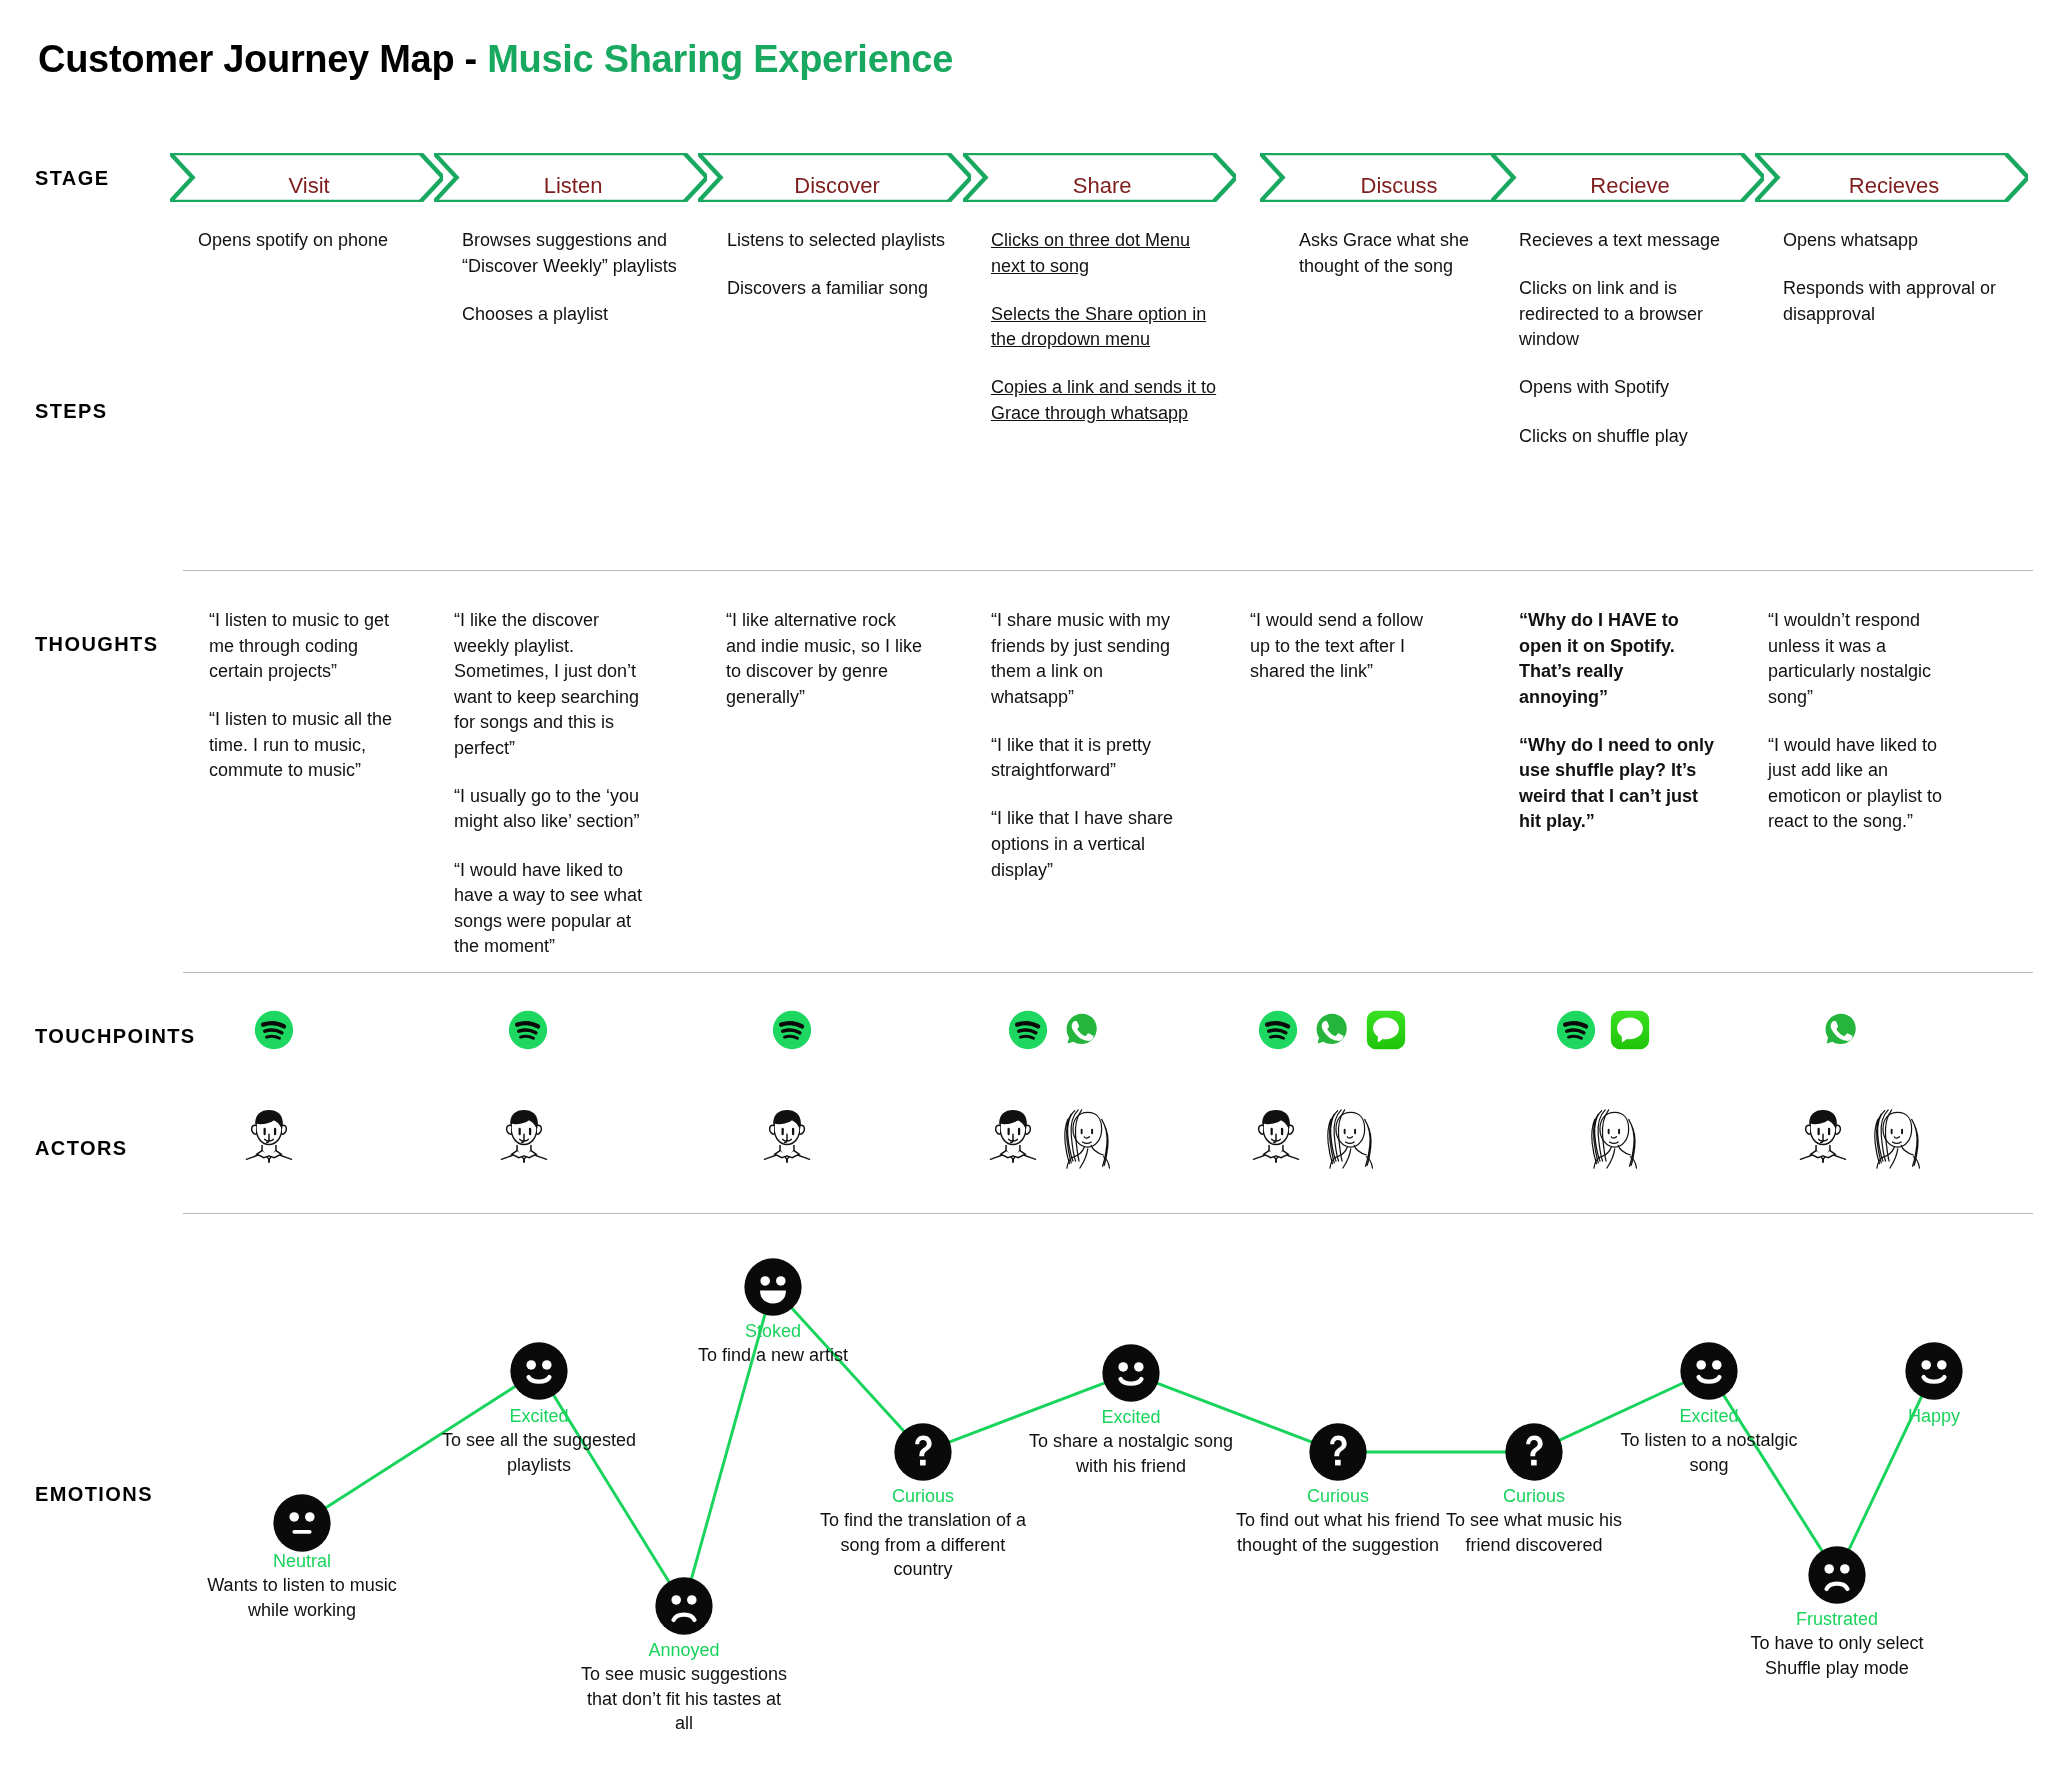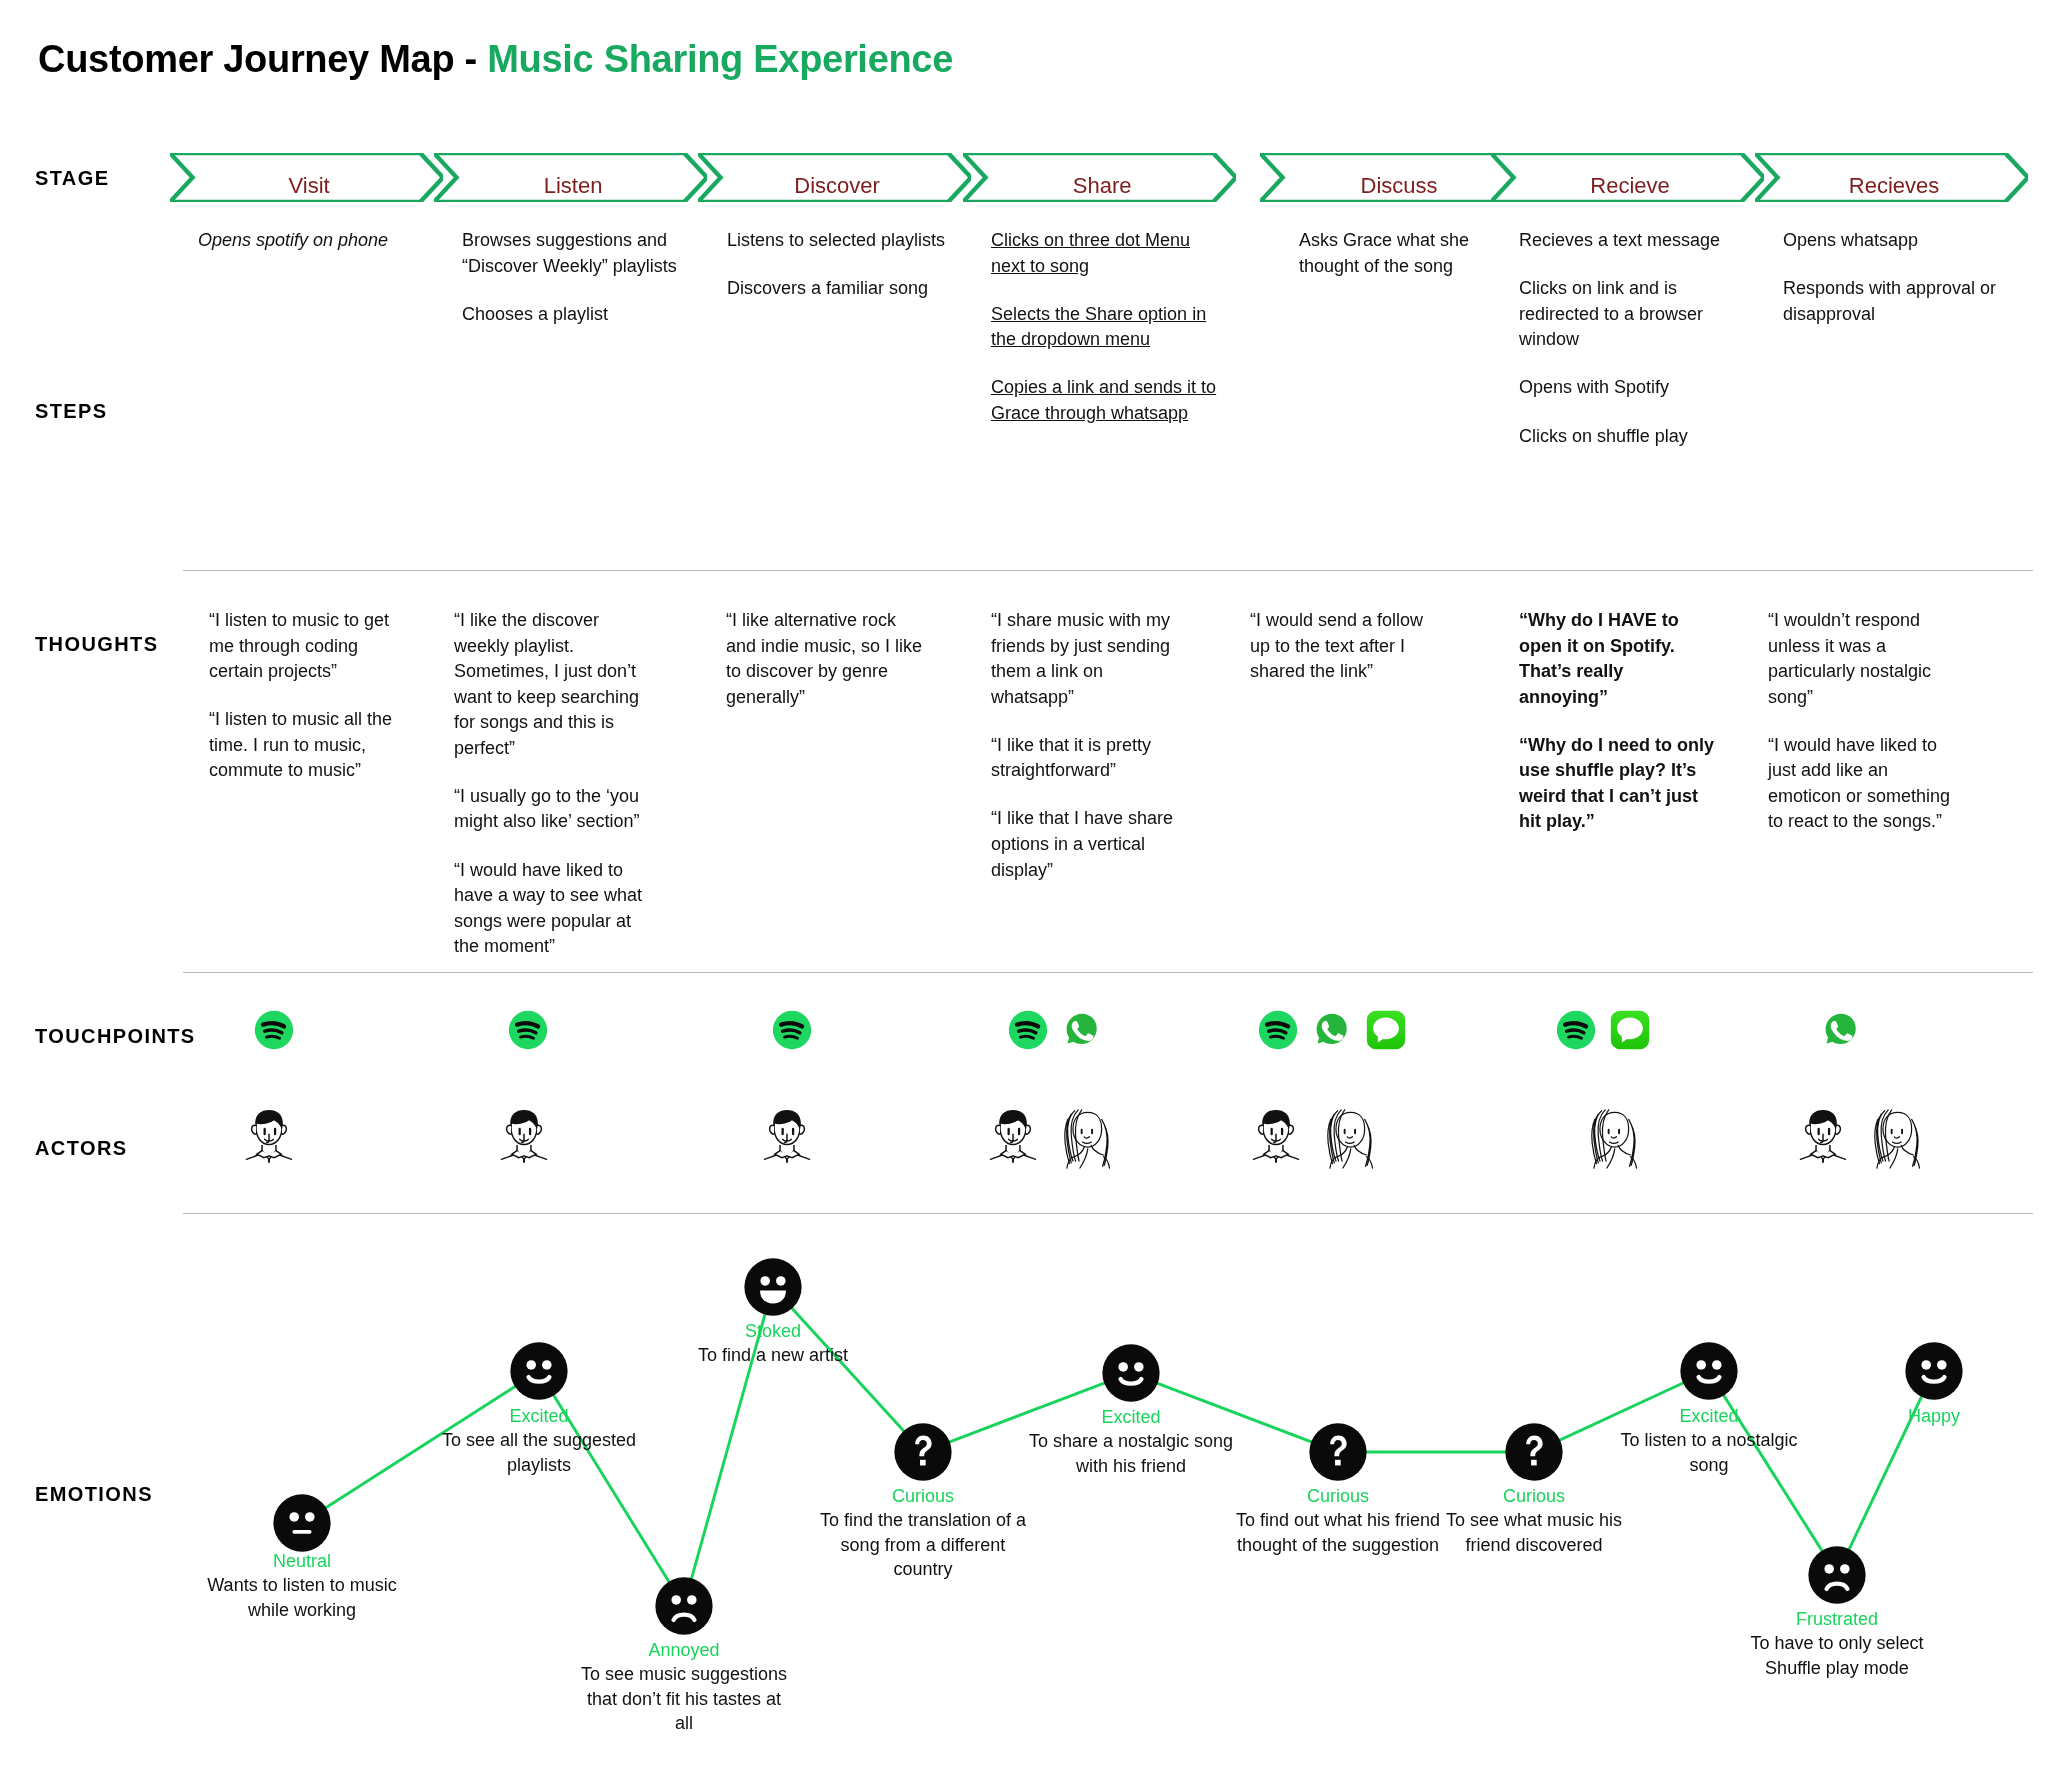--- a/index.html
+++ b/index.html
@@ -140,21 +140,21 @@
       </div>
       <div class="chev" style="left: 1585px; width: 273px;">
         <svg width="273" height="49" viewBox="0 0 314 56">
        <polygon points="0,0 288,0 314,28 288,56 0,56 26,28" fill="#ffffff" stroke="#18a860" stroke-width="5" stroke-linejoin="miter"></polygon>
      </svg>
      <span class="chev-label">Recieves</span>
       </div>
     </div>
 
   <div id="steps-layer">
-      <div class="cell" style="left: 198px; top: 228px; width: 233px; font-style: italic;">
+      <div class="cell" style="left: 198px; top: 228px; width: 233px;">
         <p>Opens spotify on phone</p>
       </div>
       <div class="cell" style="left: 462px; top: 228px; width: 233px;">
         <p>Browses suggestions and “Discover Weekly” playlists</p>
         <p>Chooses a playlist</p>
       </div>
       <div class="cell" style="left: 727px; top: 228px; width: 233px;">
         <p>Listens to selected playlists</p>
         <p>Discovers a familiar song</p>
       </div>
@@ -198,21 +198,21 @@
       </div>
       <div class="cell" style="left: 1250px; top: 608px; width: 196px;">
         <p>“I would send a follow up to the text after I shared the link”</p>
       </div>
       <div class="cell" style="left: 1519px; top: 608px; width: 196px; font-weight: bold;">
         <p>“Why do I HAVE to open it on Spotify. That’s really annoying”</p>
         <p>“Why do I need to only use shuffle play? It’s weird that I can’t just hit play.”</p>
       </div>
       <div class="cell" style="left: 1768px; top: 608px; width: 196px;">
         <p>“I wouldn’t respond unless it was a particularly nostalgic song”</p>
-        <p>“I would have liked to just add like an emoticon or something to react to the songs.”</p>
+        <p>“I would have liked to just add like an emoticon or playlist to react to the song.”</p>
       </div>
     </div>
 
   <div id="touchpoints-layer">
       <div class="tp-group" style="left: 254px; top: 1010px;">
         <svg class="tp-icon" viewBox="0 0 48 48">
     <circle cx="24" cy="24" r="23" fill="#1ed760"></circle>
     <path d="M11 17.5c8-2.6 17.5-2 25 2.2" stroke="#0a0a0a" stroke-width="5.2" stroke-linecap="round" fill="none"></path>
     <path d="M13 25.4c6.6-2.1 14.3-1.5 20.3 1.9" stroke="#0a0a0a" stroke-width="4.3" stroke-linecap="round" fill="none"></path>
     <path d="M15 32.6c5.1-1.6 11-1.2 15.6 1.4" stroke="#0a0a0a" stroke-width="3.5" stroke-linecap="round" fill="none"></path>

